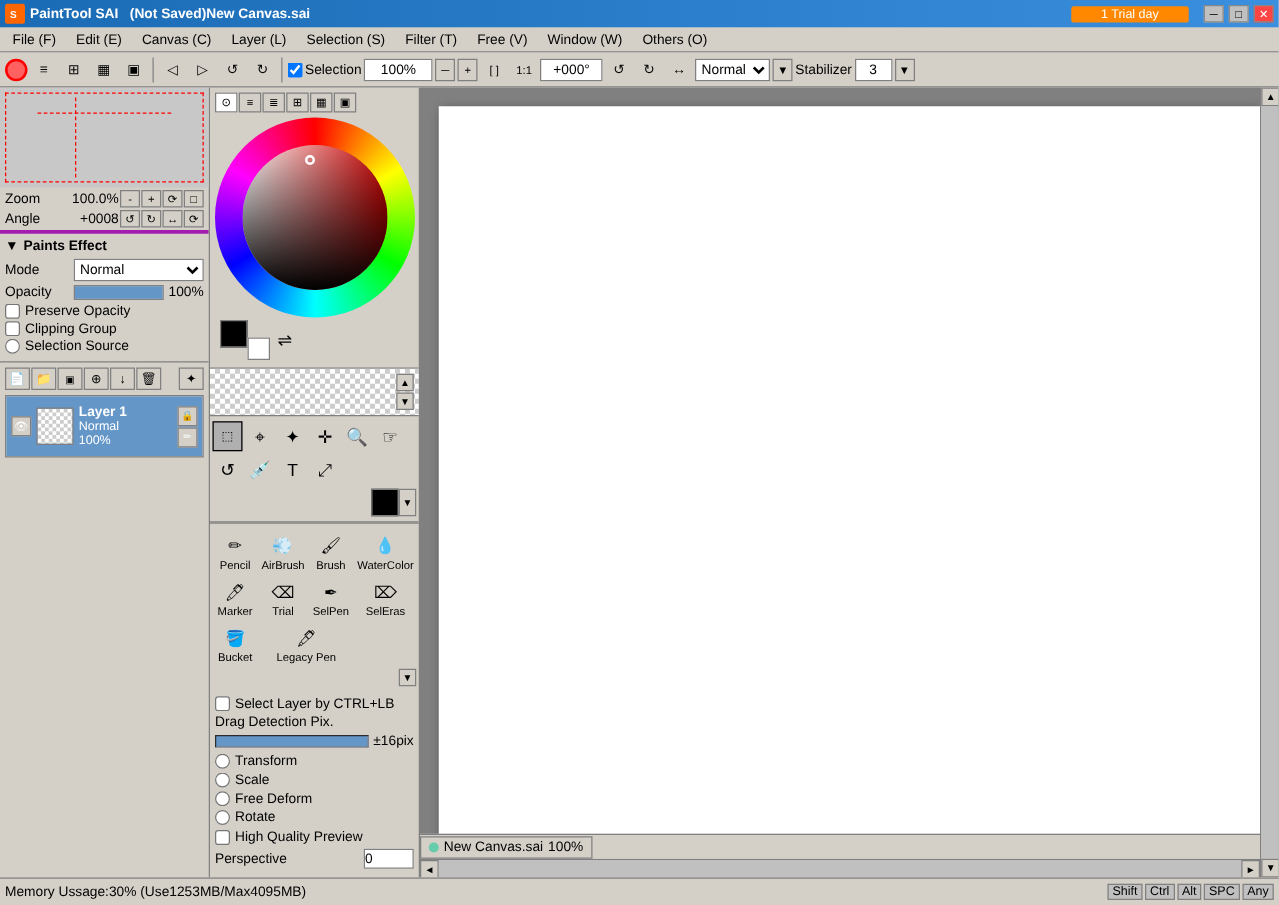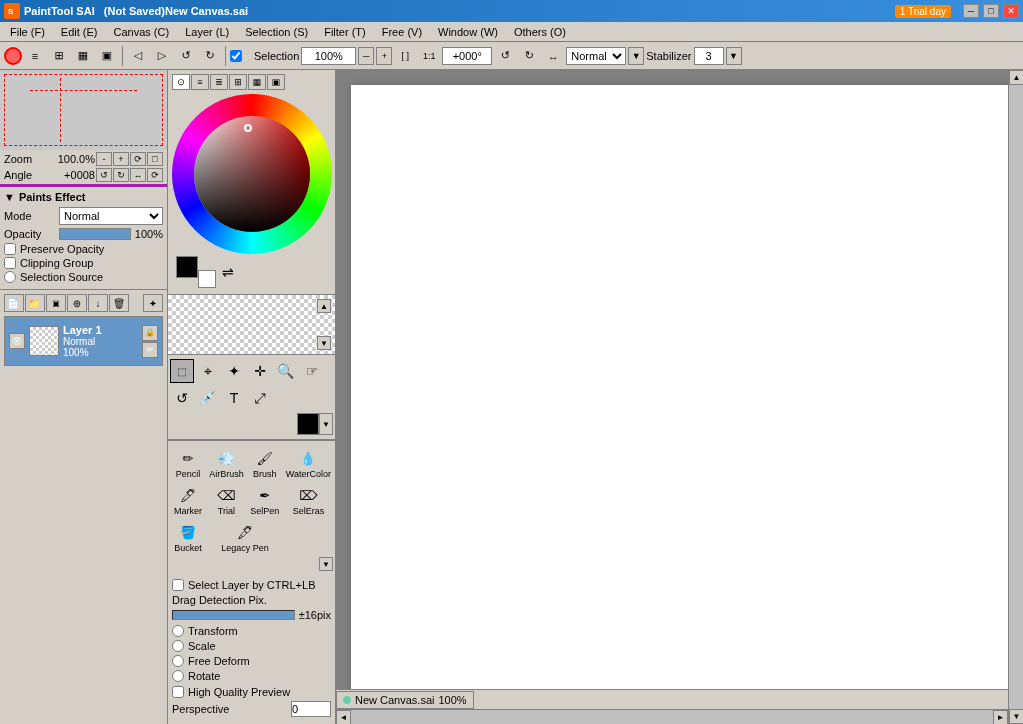--- a/index.html
+++ b/index.html
@@ -10,21 +10,21 @@
       background: linear-gradient(to right, #1a6bb5, #3a8fde);
       height: 22px;
       display: flex;
       align-items: center;
       justify-content: space-between;
       padding: 0 4px;
       color: white;
     }
     #titlebar .title-left { display: flex; align-items: center; gap: 4px; font-size: 11px; font-weight: bold; }
     #titlebar .title-icon { width: 16px; height: 16px; background: #ff6600; border-radius: 2px; display: flex; align-items: center; justify-content: center; font-size: 8px; color: white; }
-    #titlebar .trial-badge { background: #ff8800; padding: 1px 5px; border-radius: 2px; font-size: 10px; margin-right: 8px; }
+    #titlebar .trial-badge { background: #ff8800; padding: 1px 24px; border-radius: 2px; font-size: 10px; margin-right: 8px; }
     .win-btn { width: 16px; height: 14px; background: #c0c0c0; border: 1px solid #888; display: flex; align-items: center; justify-content: center; font-size: 9px; cursor: pointer; color: #000; }
 
     
     #menubar {
       background: #d4d0c8;
       height: 20px;
       display: flex;
       align-items: center;
       padding: 0 2px;
       border-bottom: 1px solid #808080;
@@ -42,21 +42,21 @@
       gap: 2px;
     }
     .toolbar-btn {
       width: 22px; height: 22px;
       background: #d4d0c8;
       border: 1px solid transparent;
       display: flex; align-items: center; justify-content: center;
       cursor: pointer; font-size: 11px;
     }
     .toolbar-sep { width: 1px; height: 20px; background: #808080; margin: 0 2px; }
-    .toolbar-check { display: flex; align-items: flex-start; gap: 12px; font-size: 11px; }
+    .toolbar-check { display: flex; align-items: flex-start; gap: 2px; font-size: 11px; }
     .toolbar-input {
       height: 18px; width: 50px; background: white; border: 1px solid #808080;
       font-size: 11px; text-align: center;
     }
     .toolbar-select {
       height: 18px; background: white; border: 1px solid #808080;
       font-size: 11px;
     }
     .toolbar-small-btn {
       width: 16px; height: 18px; background: #d4d0c8;
@@ -696,13 +696,23 @@
       <div style="position:absolute;bottom:15px;left:0;right:15px;height:20px;background:#d4d0c8;border-top:1px solid #808080;display:flex;align-items:center;margin-top:46px;">
         <div style="display:flex;align-items:center;gap:4px;padding:0 6px;border:1px solid #808080;height:18px;background:#d4d0c8;">
           <div style="width:8px;height:8px;background:#6ca;border-radius:50%;"></div>
           <span>New Canvas.sai</span>
           <span>100%</span>
         </div>
       </div>
     </div>
   </div>
 
+  <div id="statusbar">
+    <span>Memory Ussage:30% (Use1253MB/Max4095MB)</span>
+    <div style="margin-left:auto;display:flex;gap:2px;">
+      <span class="status-kbd">Shift</span>
+      <span class="status-kbd">Ctrl</span>
+      <span class="status-kbd">Alt</span>
+      <span class="status-kbd">SPC</span>
+      <span class="status-kbd">Any</span>
+    </div>
+  </div>
 </div>
 
 </body></html>

